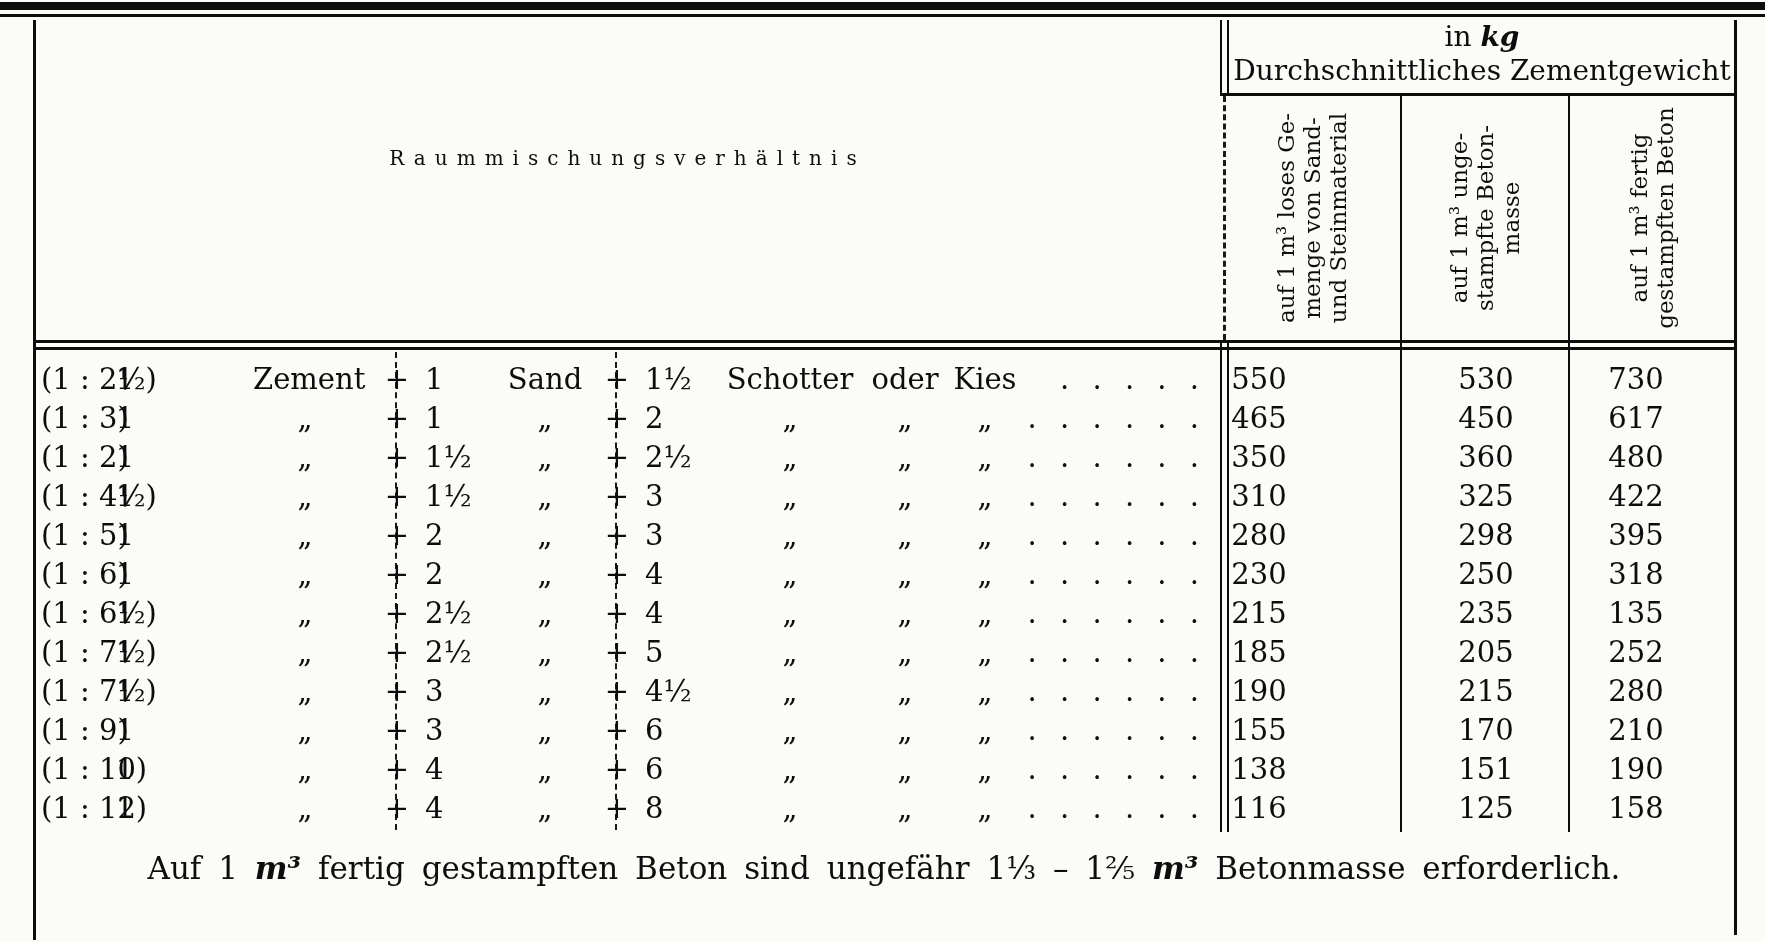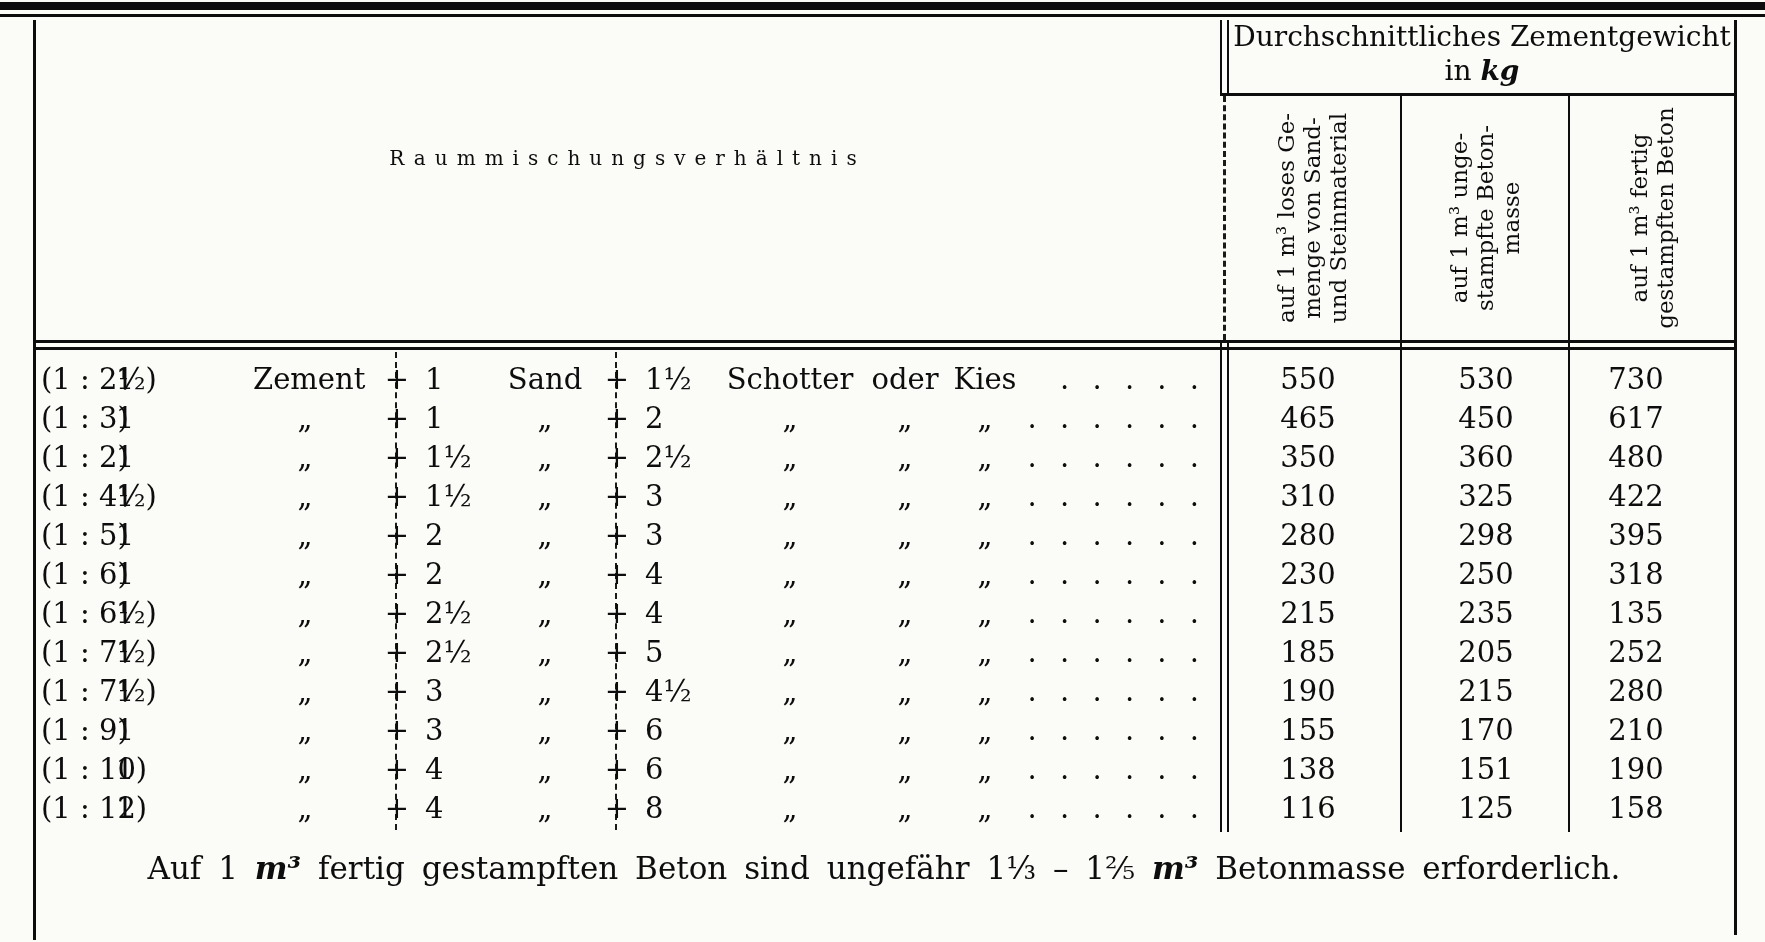--- a/index.html
+++ b/index.html
@@ -44,21 +44,21 @@
   .c-l1{left:220px;width:104px;text-align:center;}
   .c-p1{left:348px;width:32px;text-align:center;}
   .c-q2{left:392px;width:90px;text-align:left;}
   .c-l2{left:460px;width:104px;text-align:center;}
   .c-p2{left:568px;width:32px;text-align:center;}
   .c-q3{left:612px;width:96px;text-align:left;}
   .c-l3{left:690px;width:134px;text-align:center;}
   .c-l4{left:830px;width:84px;text-align:center;}
   .c-l5{left:910px;width:84px;text-align:center;}
   .c-dots{left:960px;width:206px;text-align:right;word-spacing:14px;}
-  .c-v1{left:1189px;width:172px;text-align:center;}
+  .c-v1{left:1140px;width:172px;text-align:center;}
   .c-v2{left:1369px;width:168px;text-align:center;}
   .c-v3{left:1537px;width:132px;text-align:center;}
   
   .footnote{
     position:absolute;left:33px;top:850px;width:1702px;
     text-align:center;font-size:31px;word-spacing:7px;
   }
   .m3{font-style:italic;font-weight:bold;word-spacing:normal;}
 </style>
 </head>
@@ -84,25 +84,25 @@
 
   <div class="hline" style="left:33px;top:340px;width:1702px;height:3px;"></div>
   <div class="hline" style="left:33px;top:347px;width:1702px;height:3px;"></div>
 
   <div class="vdash" style="left:395px;top:352px;height:478px;border-left-width:2px;"></div>
   <div class="vdash" style="left:615px;top:352px;height:478px;border-left-width:2px;"></div>
 
   <div class="left-title">Raummischungsverhältnis</div>
 
   <div class="right-title">
-    <div>Durchschnittliches Zementgewicht</div>
     <div>
       <span>in</span>
       <span class="unit">kg</span>
     </div>
+    <div>Durchschnittliches Zementgewicht</div>
   </div>
 
   <div class="rotcell" style="left:1222px;width:180px;">
     <div class="rotinner">
       <div>auf 1 m³ loses Ge-</div>
       <div>menge von Sand-</div>
       <div>und Steinmaterial</div>
     </div>
   </div>
   <div class="rotcell" style="left:1402px;width:166px;">

